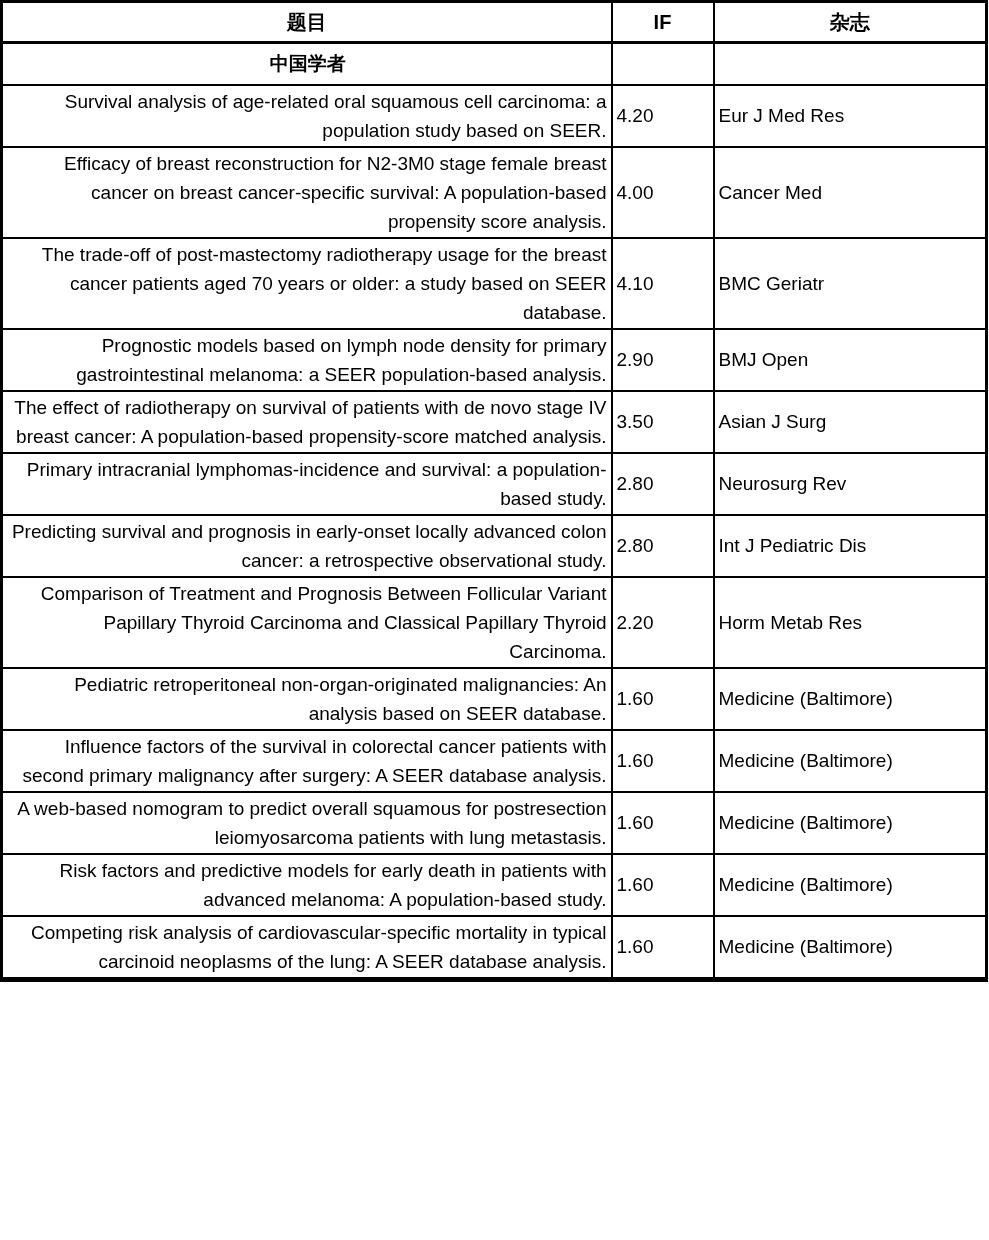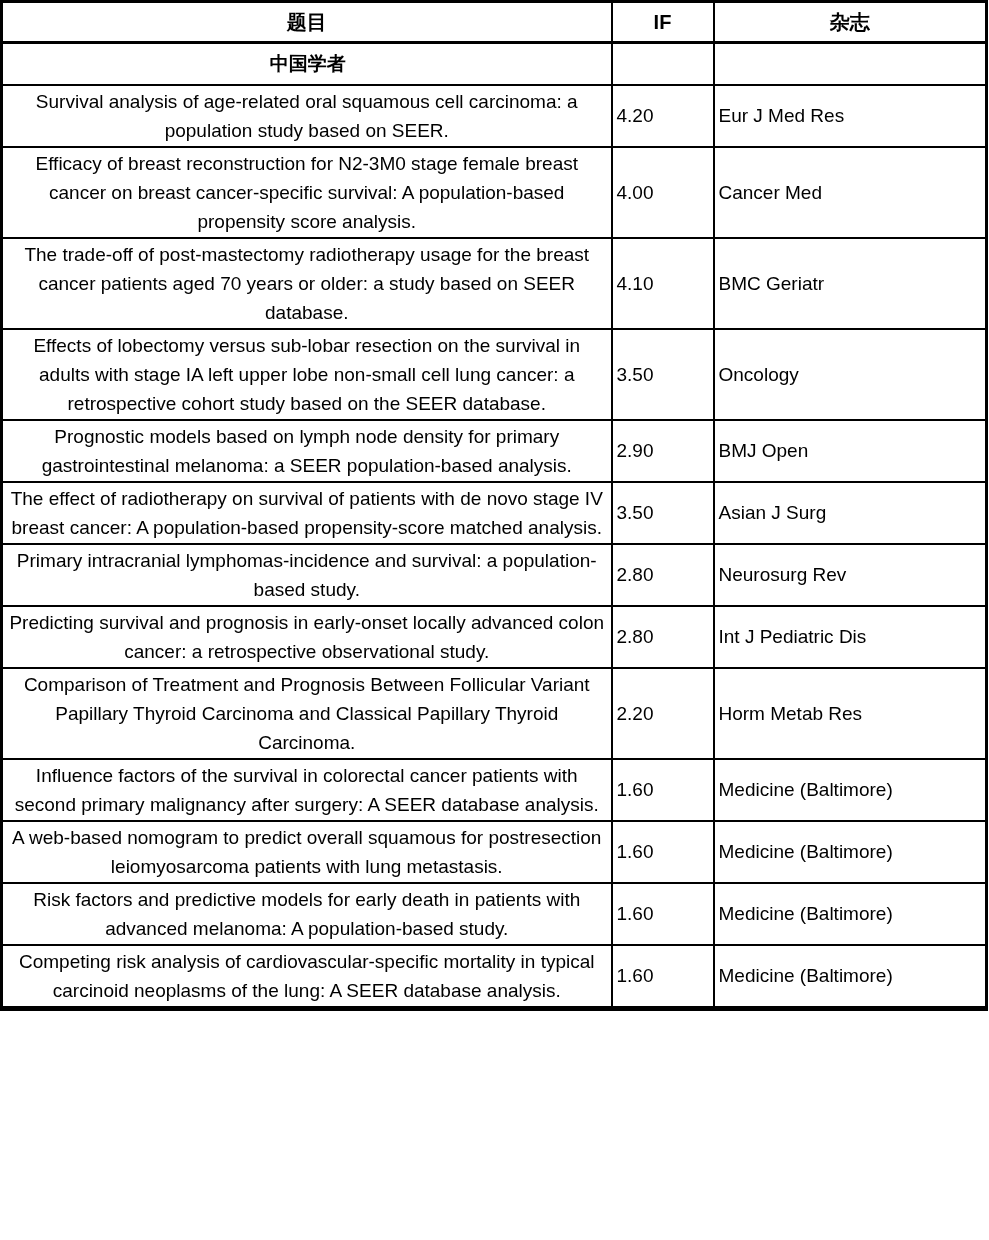--- a/index.html
+++ b/index.html
@@ -45,21 +45,21 @@
     height: 41px;
     border-bottom-width: 3px;
   }
   tr.section-row td {
     font-weight: bold;
     text-align: center;
     height: 42px;
     padding-left: 6px;
   }
   td.title-cell {
-    text-align: center;
+    text-align: right;
     padding-left: 6px;
     padding-right: 2px;
   }
   td.if-cell, td.journal-cell {
   }
   col.col-title   { width: 610px; }
   col.col-if      { width: 102px; }
   col.col-journal { width: 273px; }
 </style>
 </head>
@@ -95,25 +95,20 @@
           <td class="title-cell">Efficacy of breast reconstruction for N2-3M0 stage female breast cancer on breast cancer-specific survival: A population-based propensity score analysis.</td>
           <td class="if-cell">4.00</td>
           <td class="journal-cell">Cancer Med</td>
         </tr>
         <tr>
           <td class="title-cell">The trade-off of post-mastectomy radiotherapy usage for the breast cancer patients aged 70 years or older: a study based on SEER database.</td>
           <td class="if-cell">4.10</td>
           <td class="journal-cell">BMC Geriatr</td>
         </tr>
         <tr>
-          <td class="title-cell">Effects of lobectomy versus sub-lobar resection on the survival in adults with stage IA left upper lobe non-small cell lung cancer: a retrospective cohort study based on the SEER database.</td>
-          <td class="if-cell">3.50</td>
-          <td class="journal-cell">Oncology</td>
-        </tr>
-        <tr>
           <td class="title-cell">Prognostic models based on lymph node density for primary gastrointestinal melanoma: a SEER population-based analysis.</td>
           <td class="if-cell">2.90</td>
           <td class="journal-cell">BMJ Open</td>
         </tr>
         <tr>
           <td class="title-cell">The effect of radiotherapy on survival of patients with de novo stage IV breast cancer: A population-based propensity-score matched analysis.</td>
           <td class="if-cell">3.50</td>
           <td class="journal-cell">Asian J Surg</td>
         </tr>
         <tr>
@@ -123,20 +118,25 @@
         </tr>
         <tr>
           <td class="title-cell">Predicting survival and prognosis in early-onset locally advanced colon cancer: a retrospective observational study.</td>
           <td class="if-cell">2.80</td>
           <td class="journal-cell">Int J Pediatric Dis</td>
         </tr>
         <tr>
           <td class="title-cell">Comparison of Treatment and Prognosis Between Follicular Variant Papillary Thyroid Carcinoma and Classical Papillary Thyroid Carcinoma.</td>
           <td class="if-cell">2.20</td>
           <td class="journal-cell">Horm Metab Res</td>
+        </tr>
+        <tr>
+          <td class="title-cell">Pediatric retroperitoneal non-organ-originated malignancies: An analysis based on SEER database.</td>
+          <td class="if-cell">1.60</td>
+          <td class="journal-cell">Medicine (Baltimore)</td>
         </tr>
         <tr>
           <td class="title-cell">Influence factors of the survival in colorectal cancer patients with second primary malignancy after surgery: A SEER database analysis.</td>
           <td class="if-cell">1.60</td>
           <td class="journal-cell">Medicine (Baltimore)</td>
         </tr>
         <tr>
           <td class="title-cell">A web-based nomogram to predict overall squamous for postresection leiomyosarcoma patients with lung metastasis.</td>
           <td class="if-cell">1.60</td>
           <td class="journal-cell">Medicine (Baltimore)</td>

